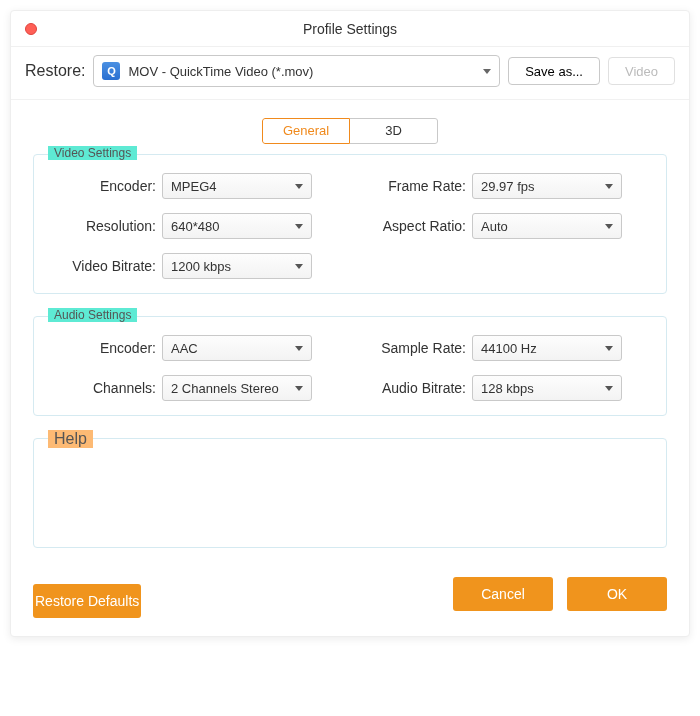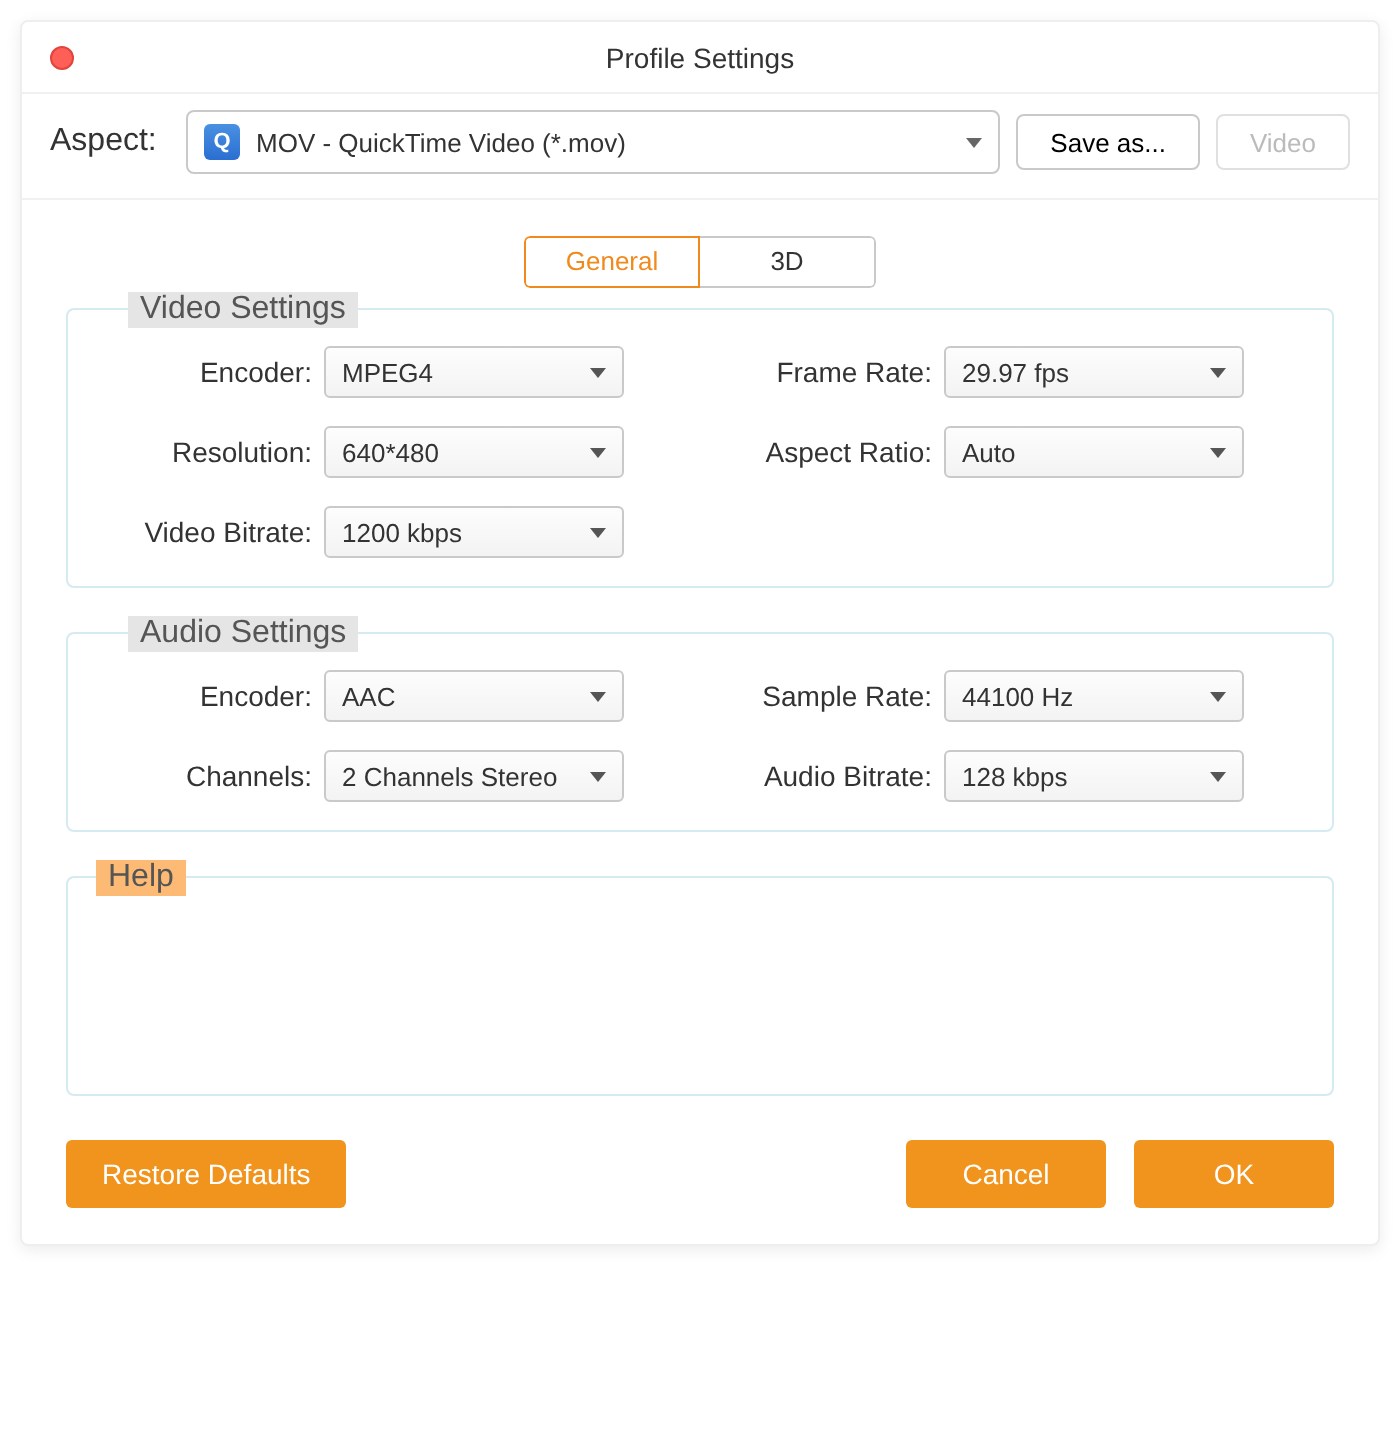--- a/index.html
+++ b/index.html
@@ -125,24 +125,24 @@
     .content { padding: 0 22px 18px 22px; }
     .fieldset {
       border: 1px solid #d5eaf1;
       border-radius: 4px;
       padding: 18px 18px 14px 18px;
       margin-bottom: 22px;
       position: relative;
     }
     .legend {
       position: absolute;
-      top: -9px; left: 30px;
-      background: #e5e5e5;
+      top: -9px; left: 14px;
+      background: #5eead4;
       padding: 0 6px;
-      font-size: 16px;
+      font-size: 12px;
       color: #555;
     }
     .grid {
       display: grid;
       grid-template-columns: 110px 150px 40px 120px 150px;
       row-gap: 14px;
       align-items: center;
     }
     .flabel {
       text-align: right;
@@ -190,34 +190,34 @@
       height: 34px;
       border: none;
       border-radius: 3px;
       background: #f0941d;
       color: #fff;
       font-size: 14px;
       padding: 0 24px;
       cursor: pointer;
       min-width: 100px;
     }
-    .obtn.restore { padding: 0 18px; }
+    .obtn.restore { padding: 0 2px; margin-top: 14px; }
   </style>
 </head>
 <body>
 
 <div class="window">
 
   <div class="titlebar">
     <div class="traffic-close"></div>
     <span>Profile Settings</span>
   </div>
 
   <div class="profile-row">
-    <span class="profile-label">Aspect:</span>
+    <span class="profile-label">Restore:</span>
     <div class="profile-select">
       <span class="qt-icon"></span>
       <span>MOV - QuickTime Video (*.mov)</span>
       <span class="chev"></span>
     </div>
     <button class="btn">Save as...</button>
     <button class="btn btn-disabled">Video</button>
   </div>
 
   <div class="tabs">

